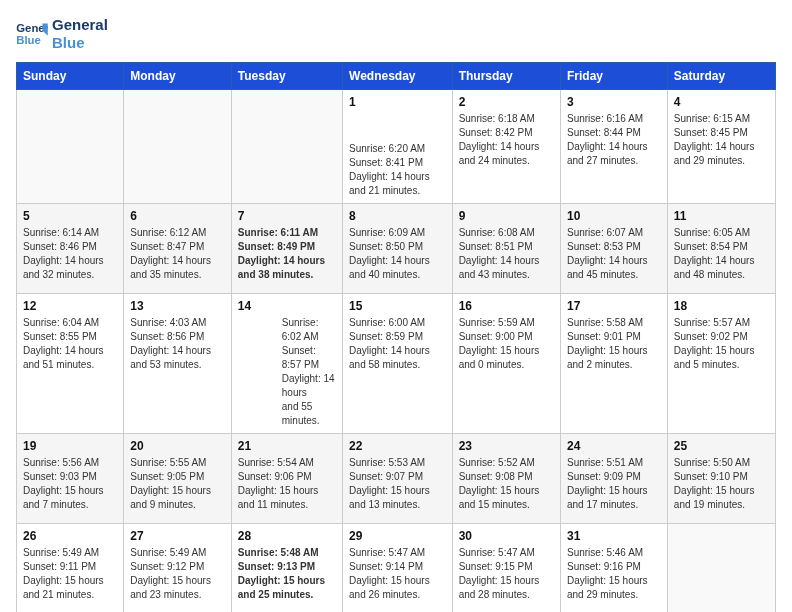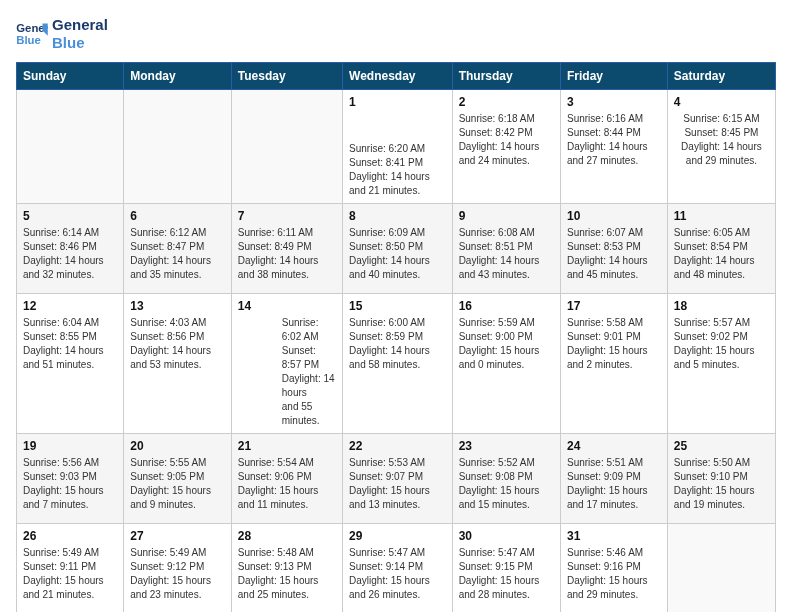--- a/index.html
+++ b/index.html
@@ -36,21 +36,21 @@
     .cal-subtitle {
       font-size: 14px;
       color: #333;
     }
     table {
       width: 100%;
       border-collapse: collapse;
       font-size: 11px;
     }
     thead tr th {
-      background: #0c4a6e;
+      background: #1d4ed8;
       color: #fff;
       text-align: left;
       padding: 6px 6px;
       font-size: 12px;
       font-weight: bold;
       border: 1px solid #2a5caa;
     }
     tbody tr td {
       border: 1px solid #ccc;
       vertical-align: top;
@@ -132,21 +132,21 @@
         </td>
         <td>
           <div class="day-num">3</div>
           <div class="day-info" style="white-space: pre-line;">Sunrise: 6:16 AM
 Sunset: 8:44 PM
 Daylight: 14 hours
 and 27 minutes.</div>
         </td>
         <td>
           <div class="day-num">4</div>
-          <div class="day-info" style="white-space: pre-line; text-align: center;">Sunrise: 6:15 AM
+          <div class="day-info" style="white-space: pre-line;">Sunrise: 6:15 AM
 Sunset: 8:45 PM
 Daylight: 14 hours
 and 29 minutes.</div>
         </td>
       </tr>
       <tr>
         <td>
           <div class="day-num">5</div>
           <div class="day-info" style="white-space: pre-line;">Sunrise: 6:14 AM
 Sunset: 8:46 PM
@@ -155,21 +155,21 @@
         </td>
         <td>
           <div class="day-num">6</div>
           <div class="day-info" style="white-space: pre-line;">Sunrise: 6:12 AM
 Sunset: 8:47 PM
 Daylight: 14 hours
 and 35 minutes.</div>
         </td>
         <td>
           <div class="day-num">7</div>
-          <div class="day-info" style="white-space: pre-line;">Sunrise: 6:11 AM
+          <div class="day-info" style="white-space: pre-line; font-weight: bold;">Sunrise: 6:11 AM
 Sunset: 8:49 PM
 Daylight: 14 hours
 and 38 minutes.</div>
         </td>
         <td>
           <div class="day-num">8</div>
           <div class="day-info" style="white-space: pre-line;">Sunrise: 6:09 AM
 Sunset: 8:50 PM
 Daylight: 14 hours
 and 40 minutes.</div>
@@ -308,21 +308,21 @@
         </td>
         <td>
           <div class="day-num">27</div>
           <div class="day-info" style="white-space: pre-line;">Sunrise: 5:49 AM
 Sunset: 9:12 PM
 Daylight: 15 hours
 and 23 minutes.</div>
         </td>
         <td>
           <div class="day-num">28</div>
-          <div class="day-info" style="white-space: pre-line;">Sunrise: 5:48 AM
+          <div class="day-info" style="white-space: pre-line; font-weight: bold;">Sunrise: 5:48 AM
 Sunset: 9:13 PM
 Daylight: 15 hours
 and 25 minutes.</div>
         </td>
         <td>
           <div class="day-num">29</div>
           <div class="day-info" style="white-space: pre-line;">Sunrise: 5:47 AM
 Sunset: 9:14 PM
 Daylight: 15 hours
 and 26 minutes.</div>

